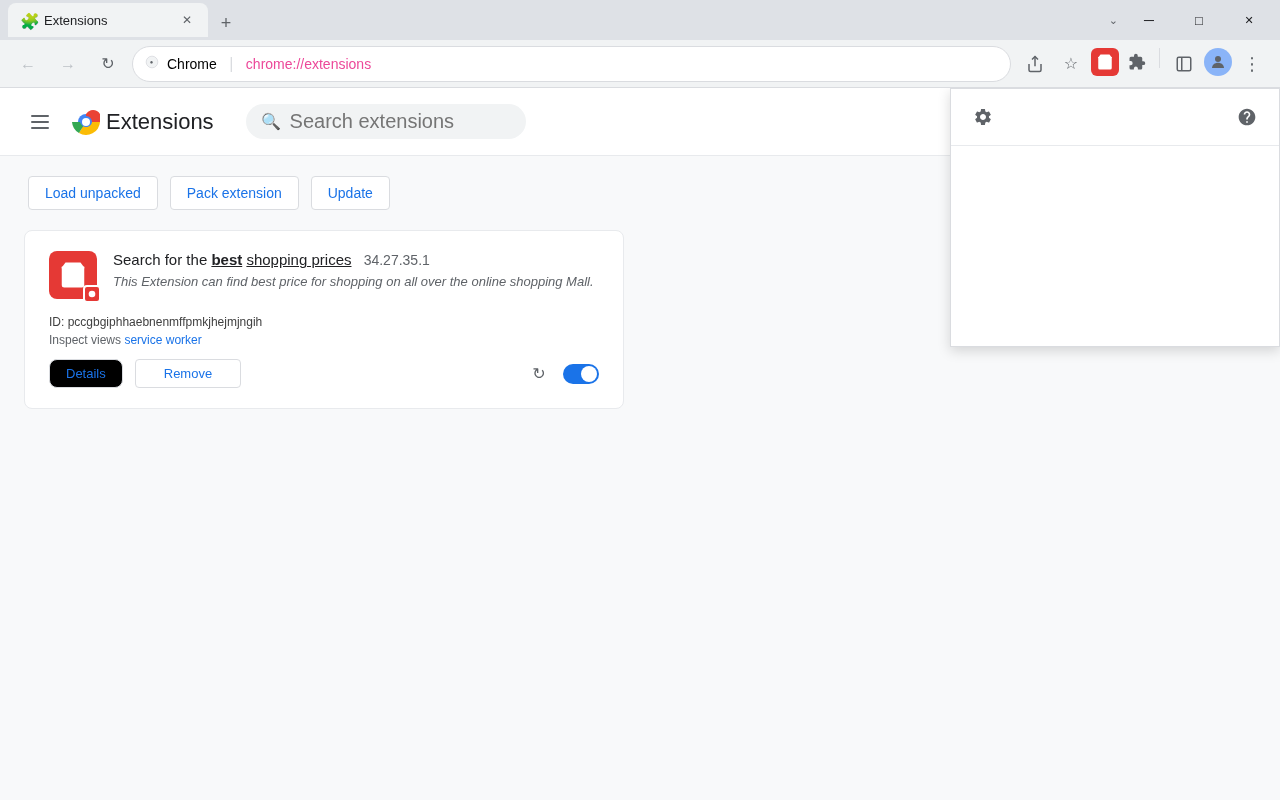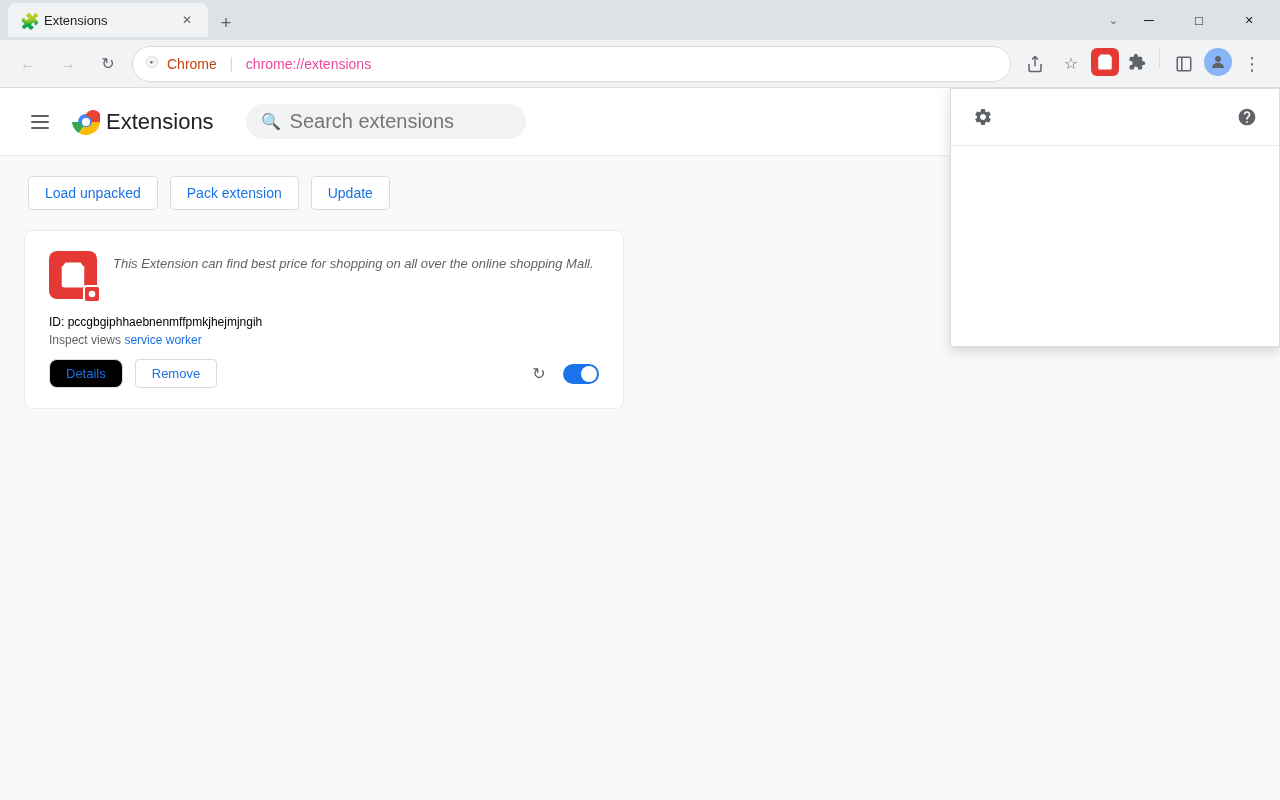--- a/index.html
+++ b/index.html
@@ -18,21 +18,21 @@
     .new-tab-btn { width: 28px; height: 28px; border-radius: 50%; display: flex; align-items: center; justify-content: center; cursor: pointer; color: #5f6368; font-size: 18px; margin-left: 4px; }
     .window-controls { display: flex; gap: 4px; margin-left: auto; }
     .win-btn { width: 46px; height: 32px; display: flex; align-items: center; justify-content: center; cursor: pointer; color: #202124; font-size: 11px; }
 
     
     .nav-bar { height: 48px; background: #f1f3f4; display: flex; align-items: center; padding: 0 12px; gap: 8px; border-bottom: 1px solid #dadce0; }
     .nav-btn { width: 32px; height: 32px; border-radius: 50%; display: flex; align-items: center; justify-content: center; cursor: pointer; color: #5f6368; font-size: 16px; }
     .nav-btn.disabled { color: #bdc1c6; cursor: default; }
     .address-bar-wrap { flex: 1; display: flex; align-items: center; background: white; border-radius: 24px; height: 36px; padding: 0 12px; gap: 8px; border: 1px solid #dadce0; }
     .lock-icon { color: #5f6368; font-size: 14px; }
-    .site-label { color: #c2410c; font-size: 14px; }
+    .site-label { color: #000000; font-size: 14px; }
     .address-text { font-size: 14px; color: #ec4899; }
     .pipe { color: #dadce0; }
     .nav-actions { display: flex; gap: 4px; }
     .toolbar-icon { width: 32px; height: 32px; border-radius: 50%; display: flex; align-items: center; justify-content: center; cursor: pointer; font-size: 16px; color: #5f6368; }
     .extension-icon-red { width: 28px; height: 28px; background: #e53935; border-radius: 6px; display: flex; align-items: center; justify-content: center; cursor: pointer; }
     .puzzle-icon-toolbar { width: 28px; height: 28px; border-radius: 50%; display: flex; align-items: center; justify-content: center; cursor: pointer; color: #5f6368; font-size: 16px; }
     .profile-icon { width: 28px; height: 28px; border-radius: 50%; background: #8ab4f8; display: flex; align-items: center; justify-content: center; cursor: pointer; color: white; font-size: 14px; font-weight: 500; }
     .menu-icon { width: 32px; height: 32px; border-radius: 50%; display: flex; align-items: center; justify-content: center; cursor: pointer; color: #5f6368; font-size: 18px; }
 
     
@@ -59,26 +59,26 @@
     
     .ext-card { background: white; border-radius: 8px; border: 1px solid #e8eaed; padding: 20px 24px; margin: 0 24px; max-width: 600px; }
     .ext-card-header { display: flex; align-items: flex-start; gap: 16px; margin-bottom: 16px; }
     .ext-icon-wrap { position: relative; width: 48px; height: 48px; }
     .ext-icon-main { width: 48px; height: 48px; background: #e53935; border-radius: 8px; display: flex; align-items: center; justify-content: center; }
     .ext-icon-badge { position: absolute; bottom: -4px; right: -4px; width: 18px; height: 18px; background: #e53935; border-radius: 4px; border: 2px solid white; display: flex; align-items: center; justify-content: center; }
     .ext-info { flex: 1; }
     .ext-name { font-size: 15px; color: #202124; font-weight: 500; }
     .ext-version { font-size: 14px; color: #5f6368; margin-left: 8px; }
     .ext-desc { font-size: 13px; color: #5f6368; margin-top: 4px; line-height: 1.4; font-style: italic; }
-    .ext-id { font-size: 12px; color: #000000; margin-bottom: 4px; }
+    .ext-id { font-size: 12px; color: #404040; margin-bottom: 4px; }
     .ext-inspect { font-size: 12px; color: #5f6368; }
     .ext-inspect a { color: #1a73e8; text-decoration: none; text-align: center; }
     .ext-actions { display: flex; align-items: center; gap: 12px; margin-top: 12px; }
     .btn-details { border: 1px solid #dadce0; background: #000000; border-radius: 8px; padding: 6px 16px; font-size: 13px; color: #1a73e8; cursor: pointer; }
-    .btn-remove { border: 1px solid #dadce0; background: white; border-radius: 4px; padding: 6px 16px; font-size: 13px; color: #1a73e8; cursor: pointer; }
+    .btn-remove { border: 1px solid #dadce0; background: white; border-radius: 4px; padding: 6px 28px; font-size: 13px; color: #1a73e8; cursor: pointer; }
     .refresh-btn { width: 24px; height: 24px; border-radius: 50%; display: flex; align-items: center; justify-content: center; cursor: pointer; color: #5f6368; font-size: 16px; margin-left: auto; }
     .ext-toggle { width: 36px; height: 20px; background: #1a73e8; border-radius: 10px; position: relative; cursor: pointer; }
     .ext-toggle::after { content: ''; position: absolute; width: 16px; height: 16px; background: white; border-radius: 50%; top: 2px; right: 2px; }
 
     
     .popup-panel { position: absolute; top: 0; right: 0; width: 330px; background: white; border: 1px solid #dadce0; box-shadow: 0 4px 12px rgba(0,0,0,0.15); z-index: 100; }
     .popup-header { display: flex; align-items: center; justify-content: space-between; padding: 12px 16px; border-bottom: 1px solid #e8eaed; }
     .popup-body { display: flex; flex-direction: column; align-items: center; padding: 32px 24px 24px; }
     .popup-ext-icon { width: 80px; height: 80px; background: #e53935; border-radius: 16px; display: flex; align-items: center; justify-content: center; margin-bottom: 24px; }
     .popup-search-bar { width: 100%; border: 1px solid #dadce0; border-radius: 4px; padding: 8px 12px; font-size: 14px; outline: none; margin-bottom: 16px; }
@@ -230,20 +230,26 @@
                 <path d="M16 10a4 4 0 01-8 0" stroke="white" stroke-width="1.5" fill="none"></path>
               </svg>
             </div>
             <div class="ext-icon-badge">
               <svg width="10" height="10" viewBox="0 0 24 24" fill="white">
                   <circle cx="12" cy="12" r="8"></circle>
                 </svg>
             </div>
           </div>
           <div class="ext-info">
+            <div>
+              <span class="ext-name">
+                Search for the <span style="text-decoration:underline;font-weight:bold;">best</span> <span style="text-decoration:underline;">shopping prices</span>
+              </span>
+              <span class="ext-version">34.27.35.1</span>
+            </div>
             <div class="ext-desc">This Extension can find best price for shopping on all over the online shopping Mall.</div>
           </div>
         </div>
 
         <div class="ext-id">ID: pccgbgiphhaebnenmffpmkjhejmjngih</div>
         <div class="ext-inspect">
           <span>Inspect views</span>
           <a href="#">service worker</a>
         </div>
 

